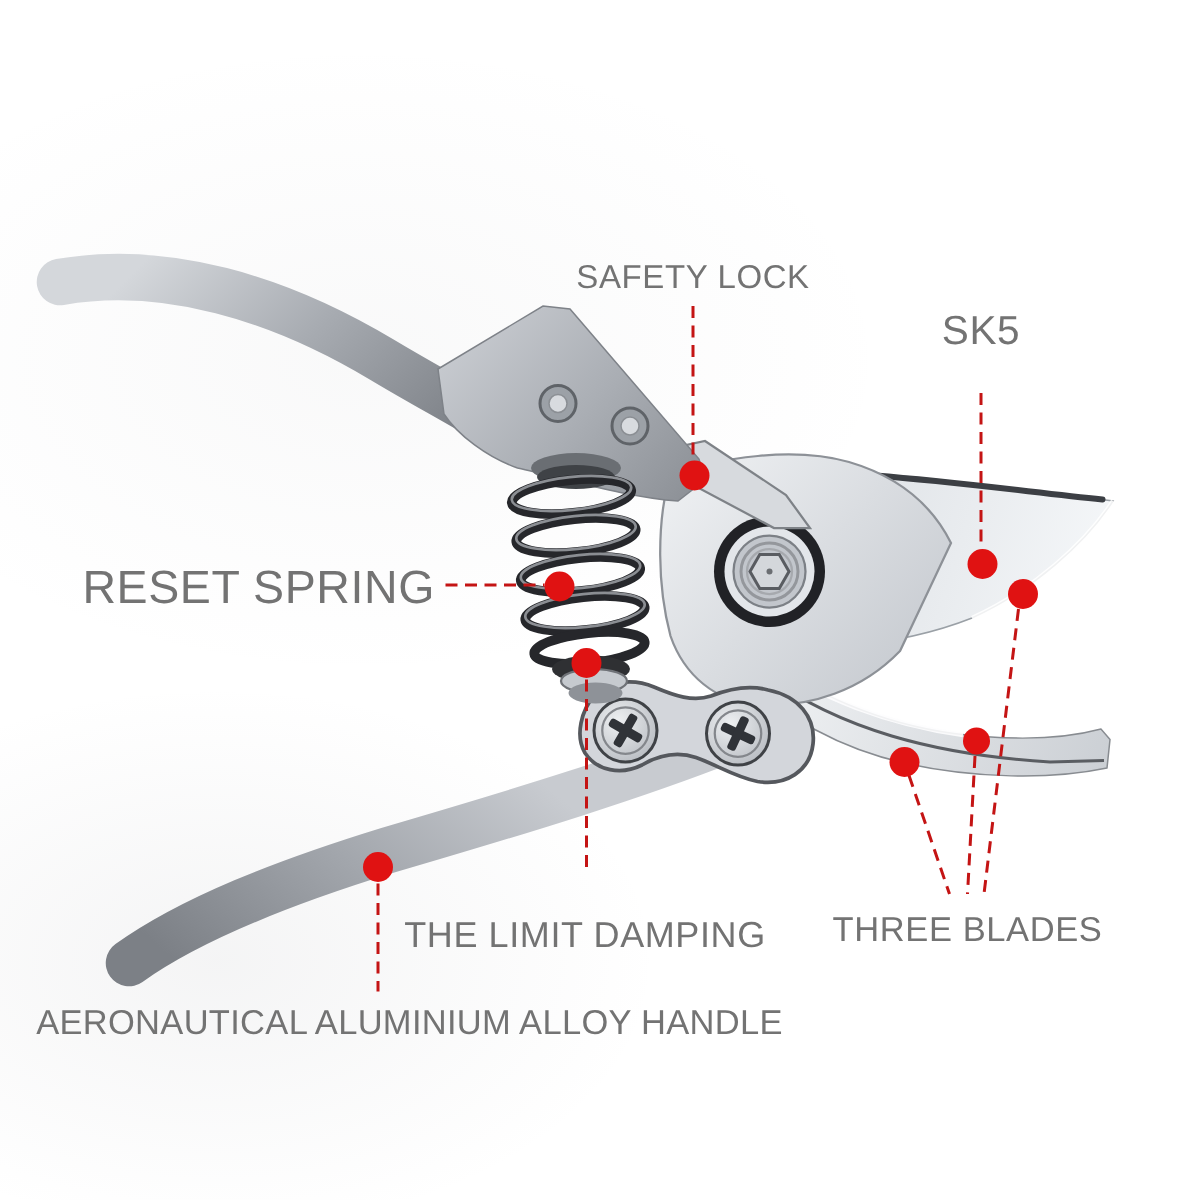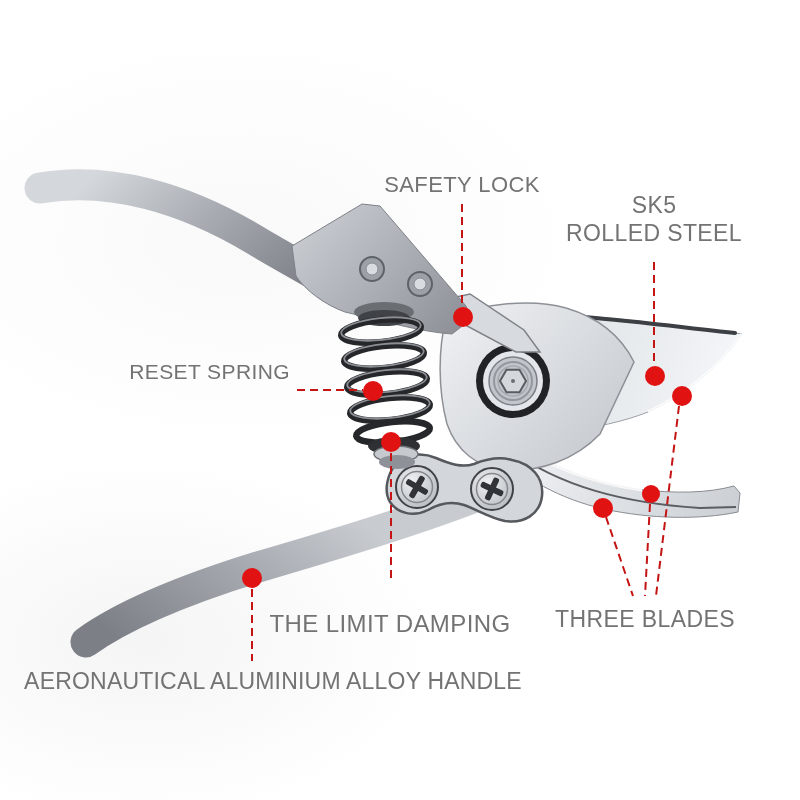--- a/index.html
+++ b/index.html
@@ -13,22 +13,22 @@
       radial-gradient(420px 260px at 18% 80%, rgba(150,152,158,0.10), rgba(150,152,158,0) 70%),
       radial-gradient(500px 300px at 30% 30%, rgba(150,152,158,0.06), rgba(150,152,158,0) 70%);
   }
   svg{position:absolute;left:0;top:0;}
   .lbl{
     position:absolute;color:#737373;white-space:nowrap;letter-spacing:0.4px;
     font-weight:400;
   }
   .lbl.center{transform:translateX(-50%);text-align:center;}
   #lbl-safety{left:462px;top:172px;font-size:22px;}
-  #lbl-sk5{left:654px;top:191px;font-size:23px;line-height:28px;}
-  #lbl-reset{right:510px;top:360px;font-size:21px;}
+  #lbl-sk5{left:654px;top:206px;font-size:27px;line-height:28px;text-align:right;}
+  #lbl-reset{right:510px;top:374px;font-size:31px;}
   #lbl-damping{left:390px;top:586px;font-size:24px;margin-top:24px;}
   #lbl-blades{left:645px;top:606px;font-size:23px;}
   #lbl-handle{left:273px;top:668px;font-size:23px;letter-spacing:0.2px;}
 </style>
 </head>
 <body>
 
 <div id="stage">
   <div class="vignette"></div>
 
@@ -168,19 +168,18 @@
       <circle cx="682" cy="396" r="10"></circle>
       <circle cx="651" cy="494" r="9"></circle>
       <circle cx="603" cy="508" r="10"></circle>
       <circle cx="252" cy="578" r="10"></circle>
     </g>
   </svg>
 
   <div class="lbl center" id="lbl-safety">SAFETY LOCK</div>
   <div class="lbl center" id="lbl-sk5">
     <div>SK5</div>
-    <div>ROLLED STEEL</div>
   </div>
   <div class="lbl" id="lbl-reset">RESET SPRING</div>
   <div class="lbl center" id="lbl-damping">THE LIMIT DAMPING</div>
   <div class="lbl center" id="lbl-handle">AERONAUTICAL ALUMINIUM ALLOY HANDLE</div>
   <div class="lbl center" id="lbl-blades">THREE BLADES</div>
 </div>
 
 </body></html>

